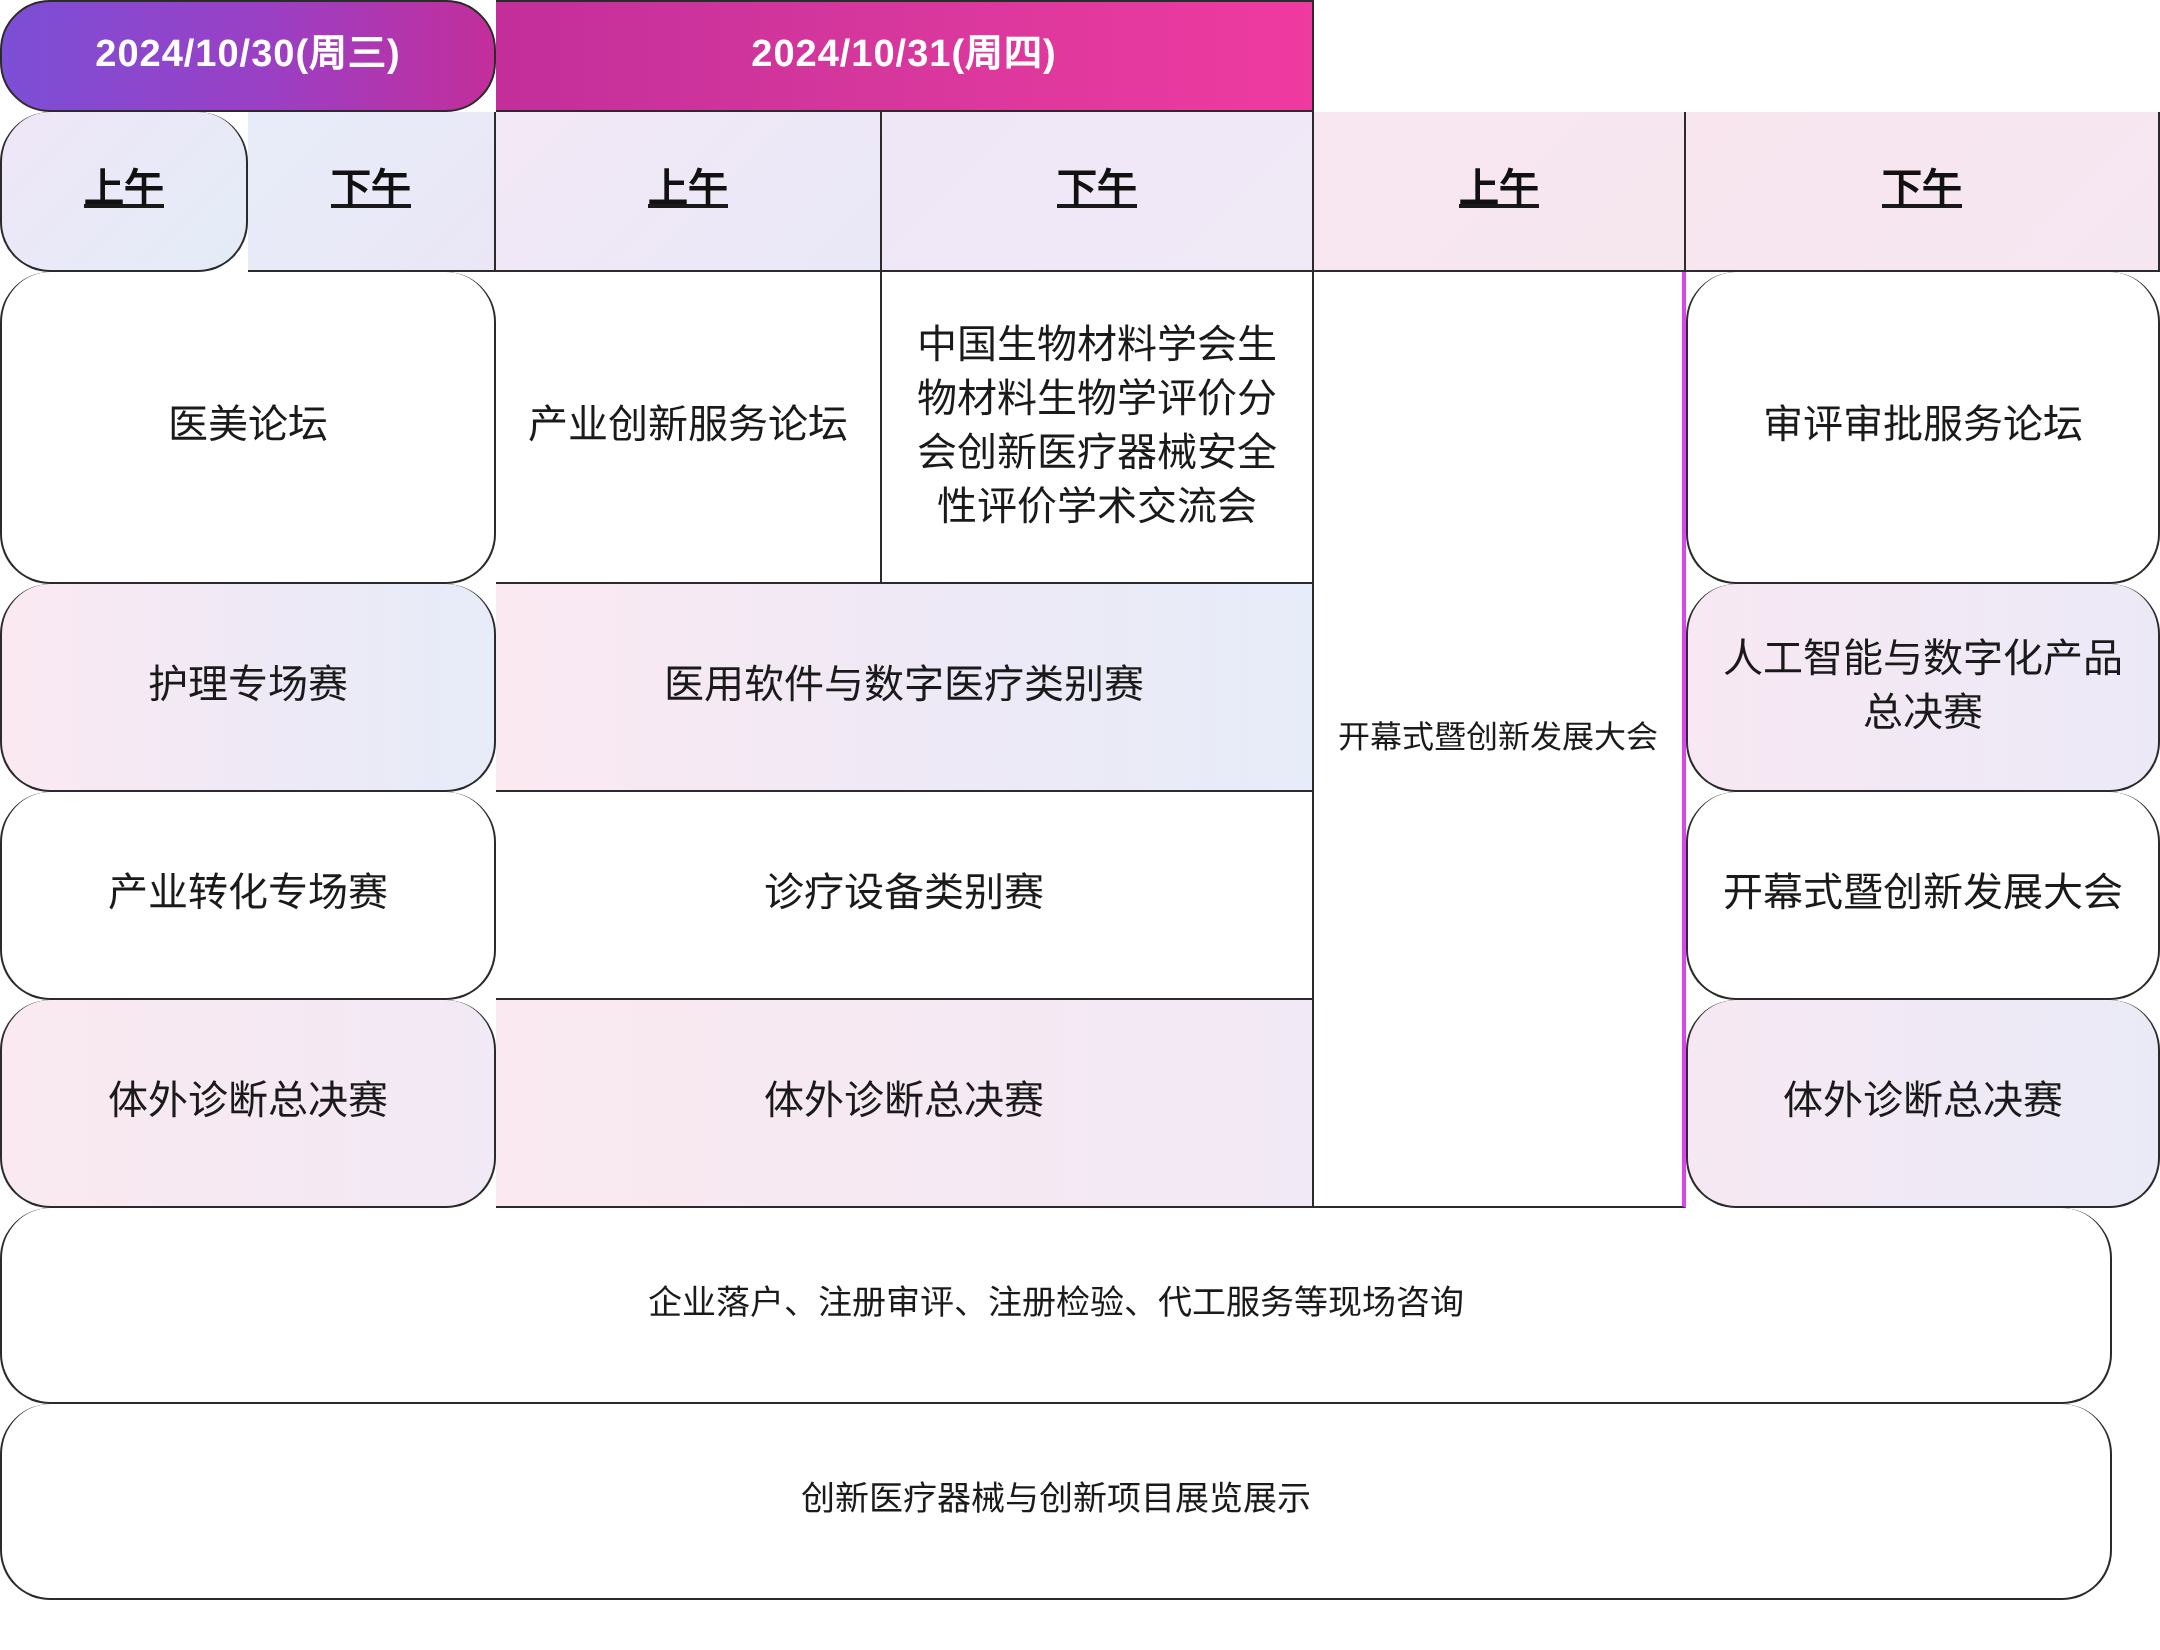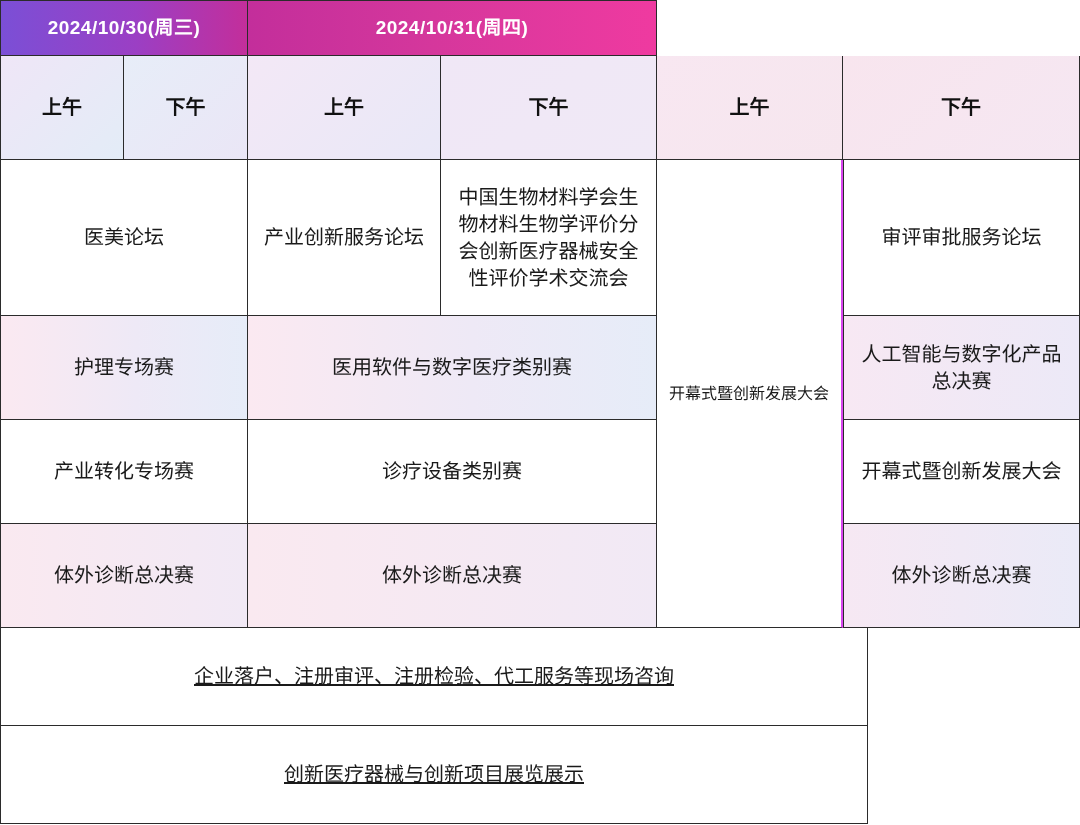--- a/index.html
+++ b/index.html
@@ -35,38 +35,39 @@
     align-items: center;
     justify-content: center;
     text-align: center;
     padding: 4px 8px;
     font-size: 20px;
     line-height: 1.35;
     white-space: pre-line;
   }
   .cell:first-child {
     border-left: 1px solid #2b2b2b;
+    border-radius: 25px;
   }
 
   
   .date-row { height: 56px; }
   .date-cell {
     color: #ffffff;
     font-size: 19px;
     font-weight: bold;
     letter-spacing: .5px;
     border-bottom: 1px solid #2b2b2b;
     border-top: 1px solid #2b2b2b;
   }
   .date-0 { background: linear-gradient(90deg, #7b4fd6 0%, #9b3fc4 55%, #c32e9b 100%); }
   .date-1 { background: linear-gradient(90deg, #c32e9b 0%, #d5379c 45%, #ef3aa0 100%); }
   .date-2 { background: linear-gradient(90deg, #ef3aa0 0%, #e63f9d 60%, #d93f9c 100%); }
 
   
-  .ampm-row { height: 104px; }
+  .ampm-row { height: 80px; text-decoration: underline; }
   .ampm-cell {
     font-size: 20px;
     font-weight: bold;
     color: #111111;
   }
   .ampm-a { background: linear-gradient(135deg, #efe6f7 0%, #e3ecf7 100%); }
   .ampm-b { background: linear-gradient(135deg, #e7edf8 0%, #eae6f6 100%); }
   .ampm-c { background: linear-gradient(135deg, #f3e8f6 0%, #e9e8f7 100%); }
   .ampm-d { background: linear-gradient(135deg, #f0e7f6 0%, #f0e9f6 100%); }
   .ampm-e { background: linear-gradient(135deg, #f8e7f1 0%, #f6e6ee 100%); }
@@ -117,24 +118,23 @@
     padding: 4px 10px;
   }
   .grid-main {
     display: flex;
     width: 1080px;
   }
   .left-block { width: 657px; }
   .right-block { width: 237px; }
   .sub-row { display: flex; }
   .wide-row-cell {
-    width: 868px;
+    width: 1056px;
     border-left: 1px solid #2b2b2b;
-    font-size: 20px;
-    text-decoration: underline;
+    font-size: 17px;
   }
 </style>
 </head>
 <body>
 
 <div class="schedule">
 
   <div class="row date-row">
     <div class="cell date-cell date-0 w-day1">2024/10/30(周三)</div>
     <div class="cell date-cell date-1 w-day2">2024/10/31(周四)</div>

